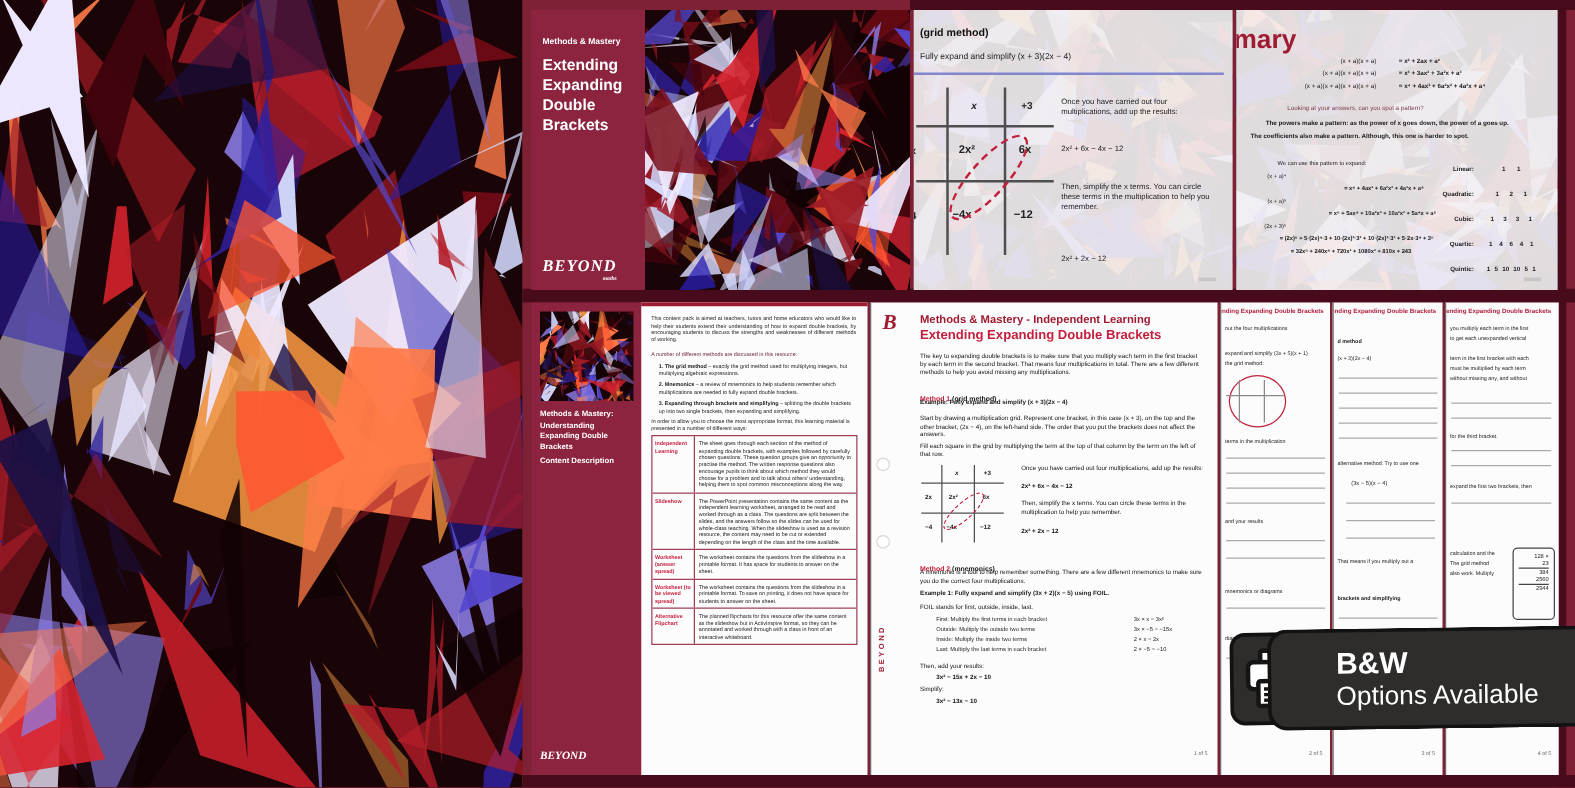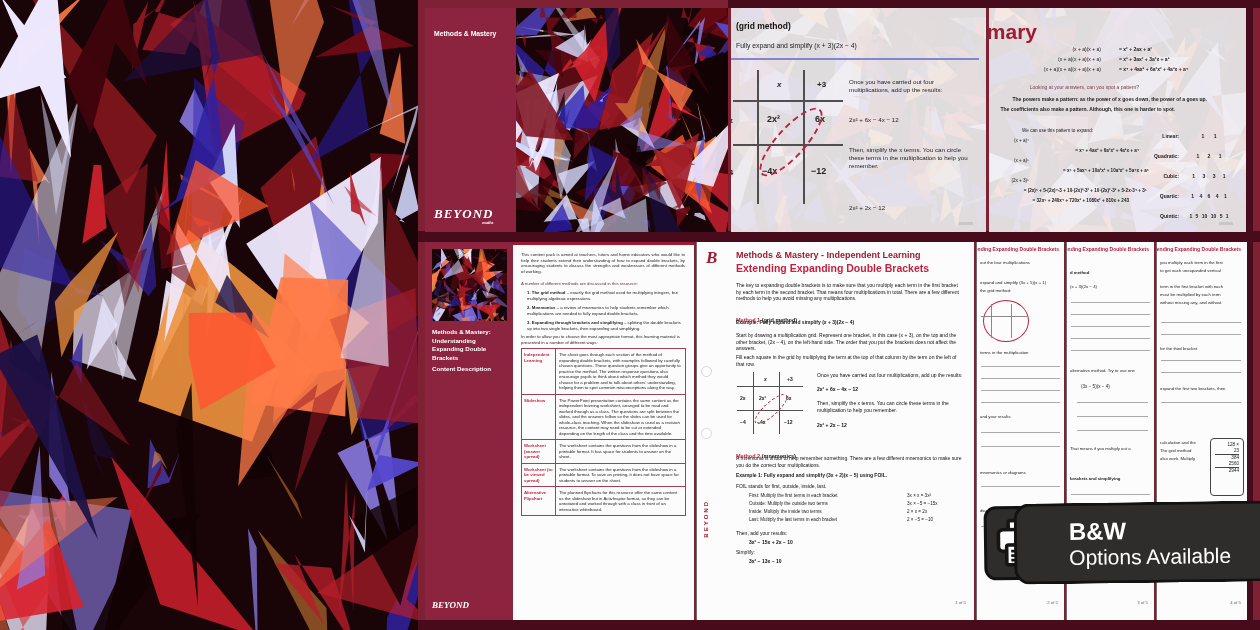--- a/index.html
+++ b/index.html
@@ -276,20 +276,26 @@
           <polygon points="104.9,8.4 102.5,16.4 93.9,6.3" fill="#5648cf" opacity="0.96"></polygon>
           <polygon points="56.7,64.5 59.9,44.0 48.9,52.2 79.7,60.9" fill="#8d80ea" opacity="0.57"></polygon>
           <polygon points="58.4,61.6 60.5,70.3 50.9,60.4" fill="#120204" opacity="0.66"></polygon>
           <polygon points="68.3,77.3 67.8,86.0 59.5,70.2 60.2,83.1" fill="#6b0a14" opacity="0.65"></polygon>
           <polygon points="8.7,18.5 21.0,19.3 22.3,31.2" fill="#40040c" opacity="0.74"></polygon>
           <polygon points="22.8,50.7 25.2,45.2 24.2,51.4 22.5,53.3" fill="#30219f" opacity="0.64"></polygon>
           <polygon points="8.0,82.8 5.4,86.5 10.7,84.1" fill="#7c0f1c" opacity="0.75"></polygon>
         </svg>
     </div>
     <div class="abs b" style="left:9px;top:22px;font-size:6.8px;color:#fff;">Methods &amp; Mastery</div>
+    <div class="abs b" style="left:9px;top:36px;font-size:12.5px;line-height:16px;color:#fff;">
+      <div>Extending</div>
+      <div>Expanding</div>
+      <div>Double</div>
+      <div>Brackets</div>
+    </div>
     <div class="abs" style="left:9px;top:196px;">
       <span class="logo" style="font-size:13px;letter-spacing:1px;">BEYOND</span>
       <div class="logo" style="font-size:4.5px;text-align:right;margin-top:-2px;">maths</div>
     </div>
   </div>
 
   <div class="slide" style="left:731px;top:8px;width:255px;height:224px;">
     <div class="artbox" style="inset:0;width:255px;height:224px;">
       <svg viewBox="0 0 100 100" preserveAspectRatio="none">
           <rect width="100" height="100" fill="#190407"></rect>

